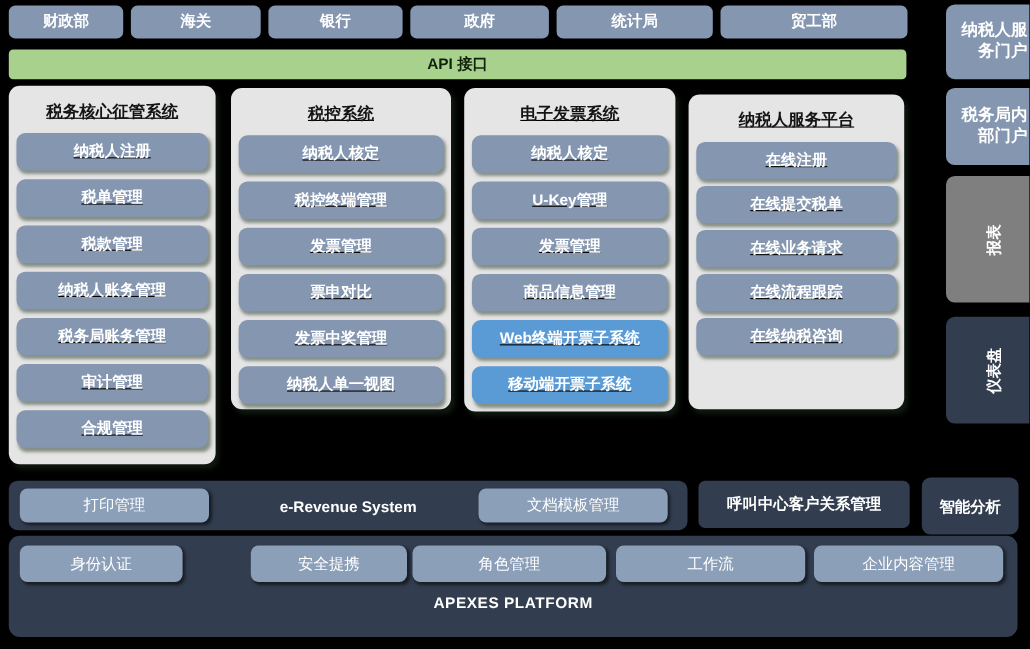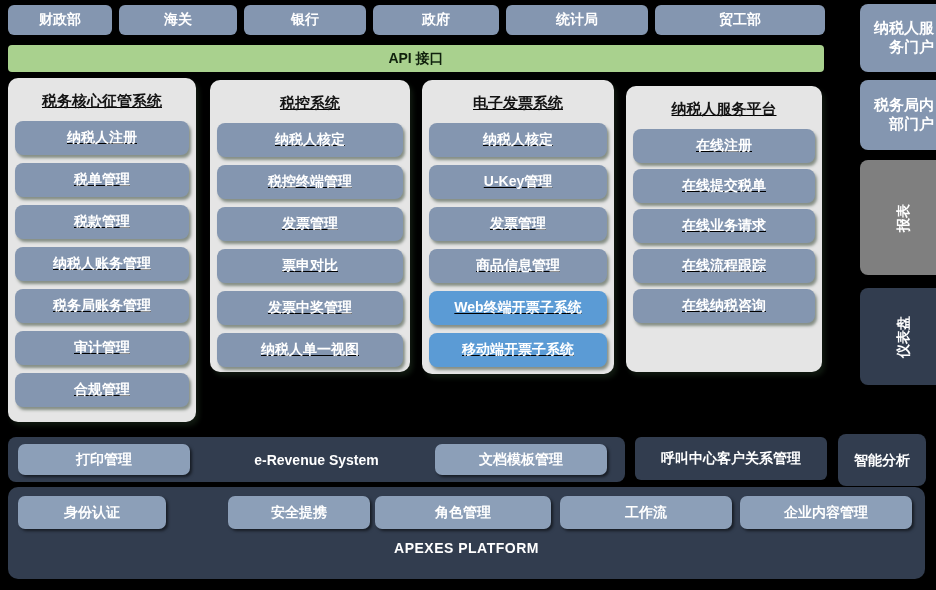--- a/index.html
+++ b/index.html
@@ -56,21 +56,21 @@
   #portal-taxpayer{top:4px;height:68px;font-size:15px;line-height:1.25;padding:0 14px;box-sizing:border-box;}
   #portal-bureau{top:80px;height:70px;font-size:15px;line-height:1.25;padding:0 14px;box-sizing:border-box;}
   #reports-box{top:160px;height:115px;background:#7F7F7F;display:flex;align-items:center;justify-content:center;box-shadow:2px 3px 3px rgba(0,0,0,.45);}
   #dashboard-box{top:288px;height:97px;background:#323D4F;display:flex;align-items:center;justify-content:center;box-shadow:2px 3px 3px rgba(0,0,0,.45);}
   .vtext{transform:rotate(-90deg);white-space:nowrap;color:#fff;font-weight:bold;font-size:14px;}
   
   .dark-bar{position:absolute;background:#323D4F;box-shadow:2px 3px 4px rgba(0,0,0,.5);}
   #erevenue-bar{left:8px;top:437px;width:617px;height:45px;border-radius:8px;}
   .bar-btn{
     position:absolute;top:7px;height:31px;border-radius:7px;background:#8C9FB8;color:#fff;
-    font-weight:bold;font-size:14px;display:flex;align-items:center;justify-content:center;
+    font-weight:normal;font-size:14px;display:flex;align-items:center;justify-content:center;
     box-shadow:2px 2px 3px rgba(0,0,0,.55);
   }
   #print-btn{left:10px;width:172px;}
   #doc-template-btn{left:427px;width:172px;}
   .bar-title{
     position:absolute;left:0;right:0;top:0;bottom:0;pointer-events:none;
     display:flex;align-items:center;justify-content:center;color:#fff;font-weight:bold;font-size:14px;
   }
   #call-center-box{
     left:635px;top:437px;width:192px;height:43px;border-radius:6px;

